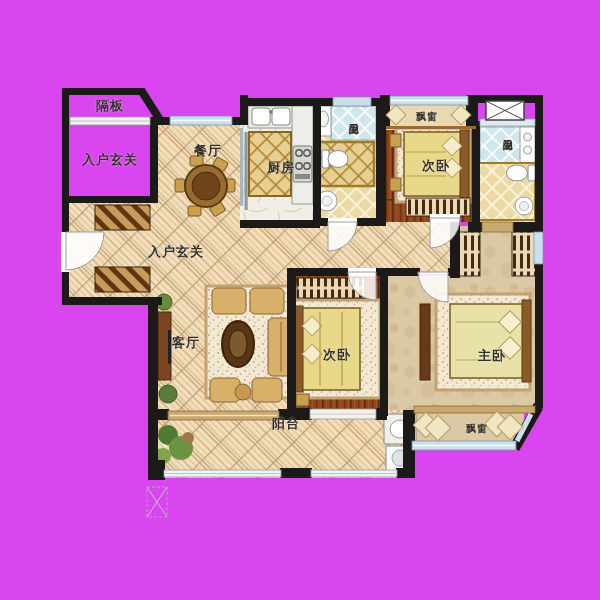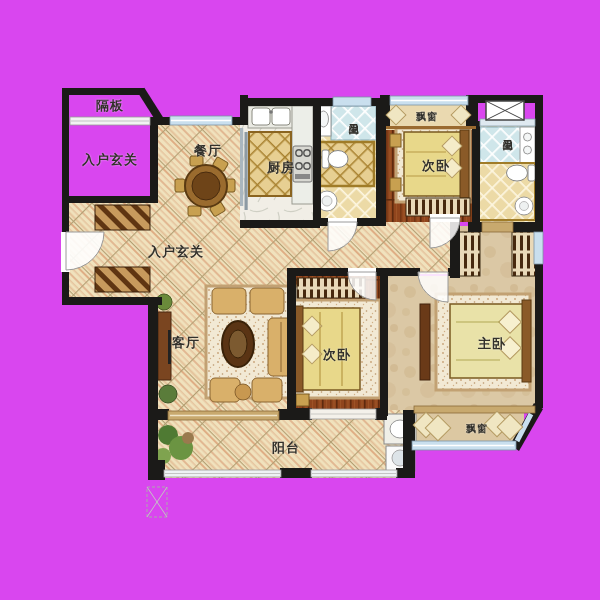--- a/index.html
+++ b/index.html
@@ -341,16 +341,16 @@
   <div class="lbl" style="left:110px;top:160px">入户玄关</div>
   <div class="lbl" style="left:208px;top:151px">餐厅</div>
   <div class="lbl" style="left:281px;top:168px">厨房</div>
   <div class="lbl v sm" style="left:352px;top:116px">卫生间</div>
   <div class="lbl sm" style="left:427px;top:117px">飘窗</div>
   <div class="lbl" style="left:436px;top:166px">次卧</div>
   <div class="lbl v sm" style="left:506px;top:132px">卫生间</div>
   <div class="lbl" style="left:176px;top:252px">入户玄关</div>
   <div class="lbl" style="left:186px;top:343px">客厅</div>
   <div class="lbl" style="left:337px;top:355px">次卧</div>
-  <div class="lbl" style="left:492px;top:344px">主卧</div>
-  <div class="lbl" style="left:286px;top:448px">阳台</div>
+  <div class="lbl" style="left:492px;top:356px">主卧</div>
+  <div class="lbl" style="left:286px;top:424px">阳台</div>
   <div class="lbl sm" style="left:477px;top:429px">飘窗</div>
 </div>
 
 </body></html>

